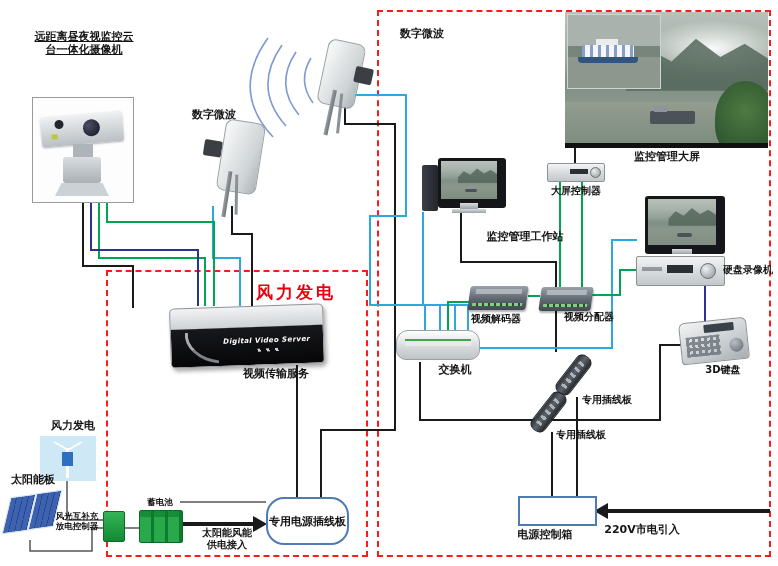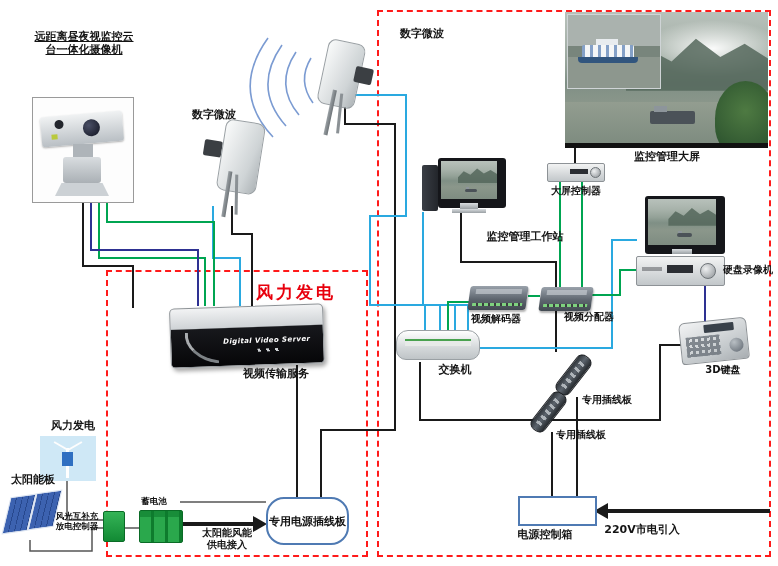--- a/index.html
+++ b/index.html
@@ -240,21 +240,21 @@
 
   <div class="lbl" style="left:4px;top:474px;width:58px;">太阳能板</div>
   <div class="dev" style="left:4px;top:490px;width:56px;height:52px;">
     <div class="solar" style="left:2px;top:6px;"></div>
     <div class="solar" style="left:28px;top:2px;"></div>
   </div>
 
   <div class="lbl sm" style="left:51px;top:511px;width:52px;">风光互补充
 放电控制器</div>
   <div class="dev greenbox" style="left:103px;top:511px;width:20px;height:29px;"></div>
-  <div class="lbl sm" style="left:137px;top:497px;width:34px;font-family:Liberation Mono, monospace;">蓄电池</div>
+  <div class="lbl sm" style="left:143px;top:497px;width:34px;">蓄电池</div>
   <div class="dev batt" style="left:139px;top:510px;width:42px;height:31px;"></div>
   <div class="lbl med" style="left:192px;top:527px;width:70px;">太阳能风能
 供电接入</div>
 
   <div class="red-title" style="left:256px;top:281px;">风力发电</div>
 
   <div class="dev dvs" style="left:170px;top:306px;">
     <div class="dvs-swoosh"></div>
     <div class="dvs-text">Digital Video Server</div>
     <div class="dvs-leds"></div>

